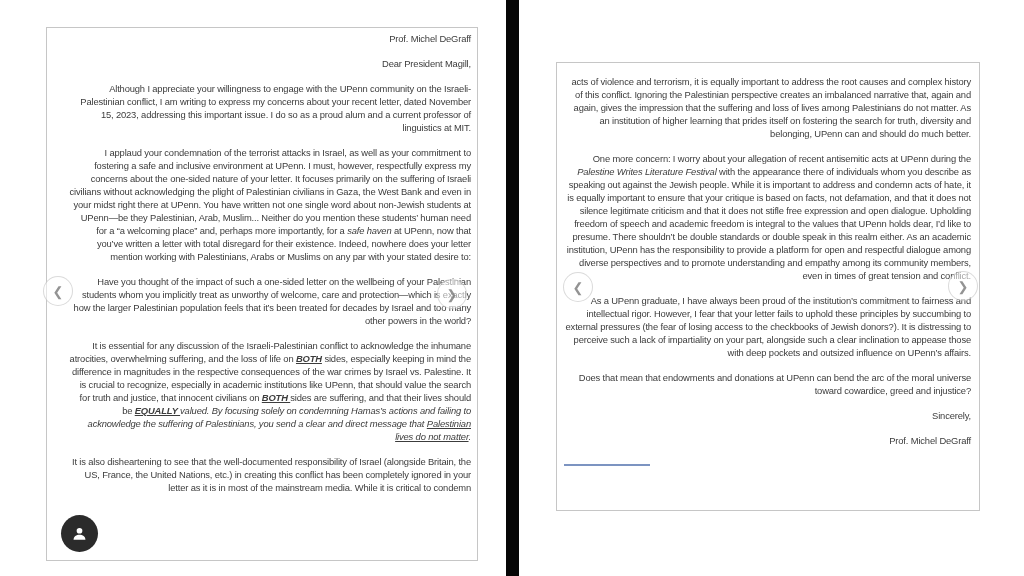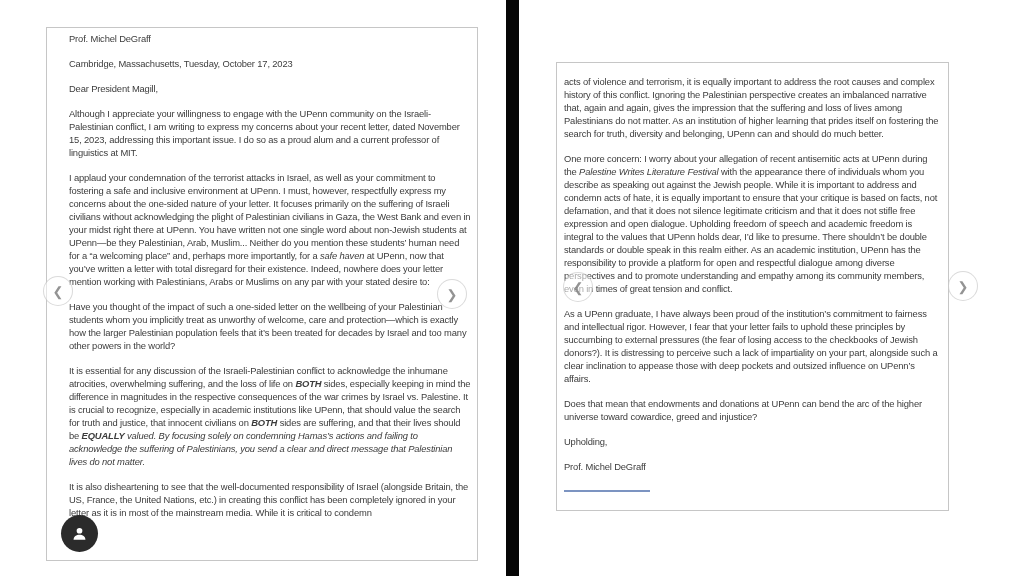--- a/index.html
+++ b/index.html
@@ -6,26 +6,26 @@
   body{
     width:1024px;height:576px;position:relative;overflow:hidden;
     background:#ffffff;
     font-family:"Liberation Sans", sans-serif;
   }
   .page{
     position:absolute;background:#ffffff;border:1px solid #c6c6c6;
     box-sizing:border-box;overflow:hidden;color:#3c3c3c;
   }
   #left-page{left:46px;top:27px;width:432px;height:534px;padding:4px 6px 0 22px;}
-  #right-page{left:556px;top:62px;width:393px;height:449px;padding:12px 8px 0 7px;}
-  .para{margin:0 0 12px 0;font-size:9.4px;line-height:13px;letter-spacing:-0.15px;text-align:left;}
+  #right-page{left:556px;top:62px;width:424px;height:449px;padding:12px 8px 0 7px;}
+  .para{margin:0 0 12px 0;font-size:9.4px;line-height:13px;letter-spacing:-0.15px;text-align:right;}
   .para.indent{padding-left:35px;}
   .it{font-style:italic}
   .bd{font-weight:bold}
-  .un{}
+  .un{text-decoration:underline}
   .divider{position:absolute;left:506px;top:0;width:13px;height:576px;background:#060606;}
   .nav-btn{
     position:absolute;width:30px;height:30px;border-radius:50%;
     background:rgba(255,255,255,0.55);border:1px solid rgba(150,150,150,0.35);
     display:flex;align-items:center;justify-content:center;
     color:rgba(120,120,120,0.8);font-size:13px;line-height:1;
     box-sizing:border-box;cursor:pointer;user-select:none;
   }
   #lp-prev{left:43px;top:276px;}
   #lp-next{left:437px;top:279px;}
@@ -39,39 +39,38 @@
     width:86px;height:5px;margin-top:0;overflow:hidden;
     border-bottom:2px solid #5b79b2;opacity:0.8;
   }
 </style>
 </head>
 <body>
 
 <div class="page" id="left-page">
   <div>
       <p class="para"><span>Prof. Michel DeGraff</span></p>
-      <p class="para"><span>Cambridge, Massachusetts, Tuesday, October 17, 2023</span></p>
       <p class="para"><span>Dear President Magill,</span></p>
       <p class="para"><span>Although I appreciate your willingness to engage with the UPenn community on the Israeli-Palestinian conflict, I am writing to express my concerns about your recent letter, dated November 15, 2023, addressing this important issue. I do so as a proud alum and a current professor of linguistics at MIT.</span></p>
       <p class="para"><span>I applaud your condemnation of the terrorist attacks in Israel, as well as your commitment to fostering a safe and inclusive environment at UPenn. I must, however, respectfully express my concerns about the one-sided nature of your letter. It focuses primarily on the suffering of Israeli civilians without acknowledging the plight of Palestinian civilians in Gaza, the West Bank and even in your midst right there at UPenn. You have written not one single word about non-Jewish students at  UPenn—be they Palestinian, Arab, Muslim... Neither do you mention these students’ human need for a “a welcoming place” and, perhaps more importantly, for a </span><span class="it">safe haven</span><span> at UPenn, now that you’ve written a letter with total disregard for their existence. Indeed, nowhere does your letter mention working with Palestinians, Arabs or Muslims on any par with your stated desire to:</span></p>
       <p class="para"><span>Have you thought of the impact of such a one-sided letter on the wellbeing of your Palestinian students whom you implicitly treat as unworthy of welcome, care and protection—which is exactly how the larger Palestinian population feels that it’s been treated for decades by Israel and too many other powers in the world?</span></p>
       <p class="para"><span>It is essential for any discussion of the Israeli-Palestinian conflict to acknowledge the inhumane atrocities, overwhelming suffering, and the loss of life on </span><span class="it bd un">BOTH</span><span> sides, especially keeping in mind the difference in magnitudes in the respective consequences of the war crimes by Israel vs. Palestine. It is crucial to recognize, especially in academic institutions like UPenn, that should value the search for truth and justice, that innocent civilians on </span><span class="it bd un">BOTH </span><span>sides are suffering, and that their lives should be </span><span class="it bd un">EQUALLY </span><span class="it">valued. By focusing solely on condemning Hamas’s actions and failing to acknowledge the suffering of Palestinians, you send a clear and direct message that </span><span class="it un">Palestinian lives do not matter</span><span class="it">.</span></p>
       <p class="para"><span>It is also disheartening to see that the well-documented responsibility of Israel (alongside Britain, the US, France, the United Nations, etc.) in creating this conflict has been completely ignored in your letter as it is in most of the mainstream media. While it is critical to condemn</span></p>
     </div>
 </div>
 
 <div class="divider"></div>
 
 <div class="page" id="right-page">
   <div>
       <p class="para"><span>acts of violence and terrorism, it is equally important to address the root causes and complex history of this conflict. Ignoring the Palestinian perspective creates an imbalanced narrative that, again and again, gives the impression that the suffering and loss of lives among Palestinians do not matter.  As an institution of higher learning that prides itself on fostering the search for truth, diversity and belonging, UPenn can and should do much better.</span></p>
       <p class="para"><span>One more concern:  I worry about your allegation of recent antisemitic acts at UPenn during the </span><span class="it">Palestine Writes Literature Festival</span><span> with the appearance there of individuals whom you describe as speaking out against the Jewish people. While it is important to address and condemn acts of hate, it is equally important to ensure that your critique is based on facts, not defamation, and that it does not silence legitimate criticism and that it does not stifle free expression and open dialogue. Upholding freedom of speech and academic freedom is integral to the values that UPenn holds dear, I’d like to presume. There shouldn’t be double standards or double speak in this realm either.  As an academic institution, UPenn has the responsibility to provide a platform for open and respectful dialogue among diverse perspectives and to promote understanding and empathy among its community members, even in times of great tension and conflict.</span></p>
       <p class="para"><span>As a UPenn graduate, I have always been proud of the institution’s commitment to fairness and intellectual rigor. However, I fear that your letter fails to uphold these principles by succumbing to external pressures (the fear of losing access to the checkbooks of Jewish donors?). It is distressing to perceive such a lack of impartiality on your part, alongside such a clear inclination to appease those with deep pockets and outsized influence on UPenn’s affairs.</span></p>
-      <p class="para"><span>Does that mean that endowments and donations at UPenn can bend the arc of the higher universe toward cowardice, greed and injustice?</span></p>
-      <p class="para"><span>Upholding,</span></p>
+      <p class="para"><span>Does that mean that endowments and donations at UPenn can bend the arc of the moral universe toward cowardice, greed and injustice?</span></p>
+      <p class="para"><span>Sincerely,</span></p>
       <p class="para"><span>Prof. Michel DeGraff</span></p>
     </div>
   <div class="clipped-link"></div>
 </div>
 
 <div class="nav-btn" id="lp-prev">
   <span>❮</span>
 </div>
 <div class="nav-btn" id="lp-next">
   <span>❯</span>

